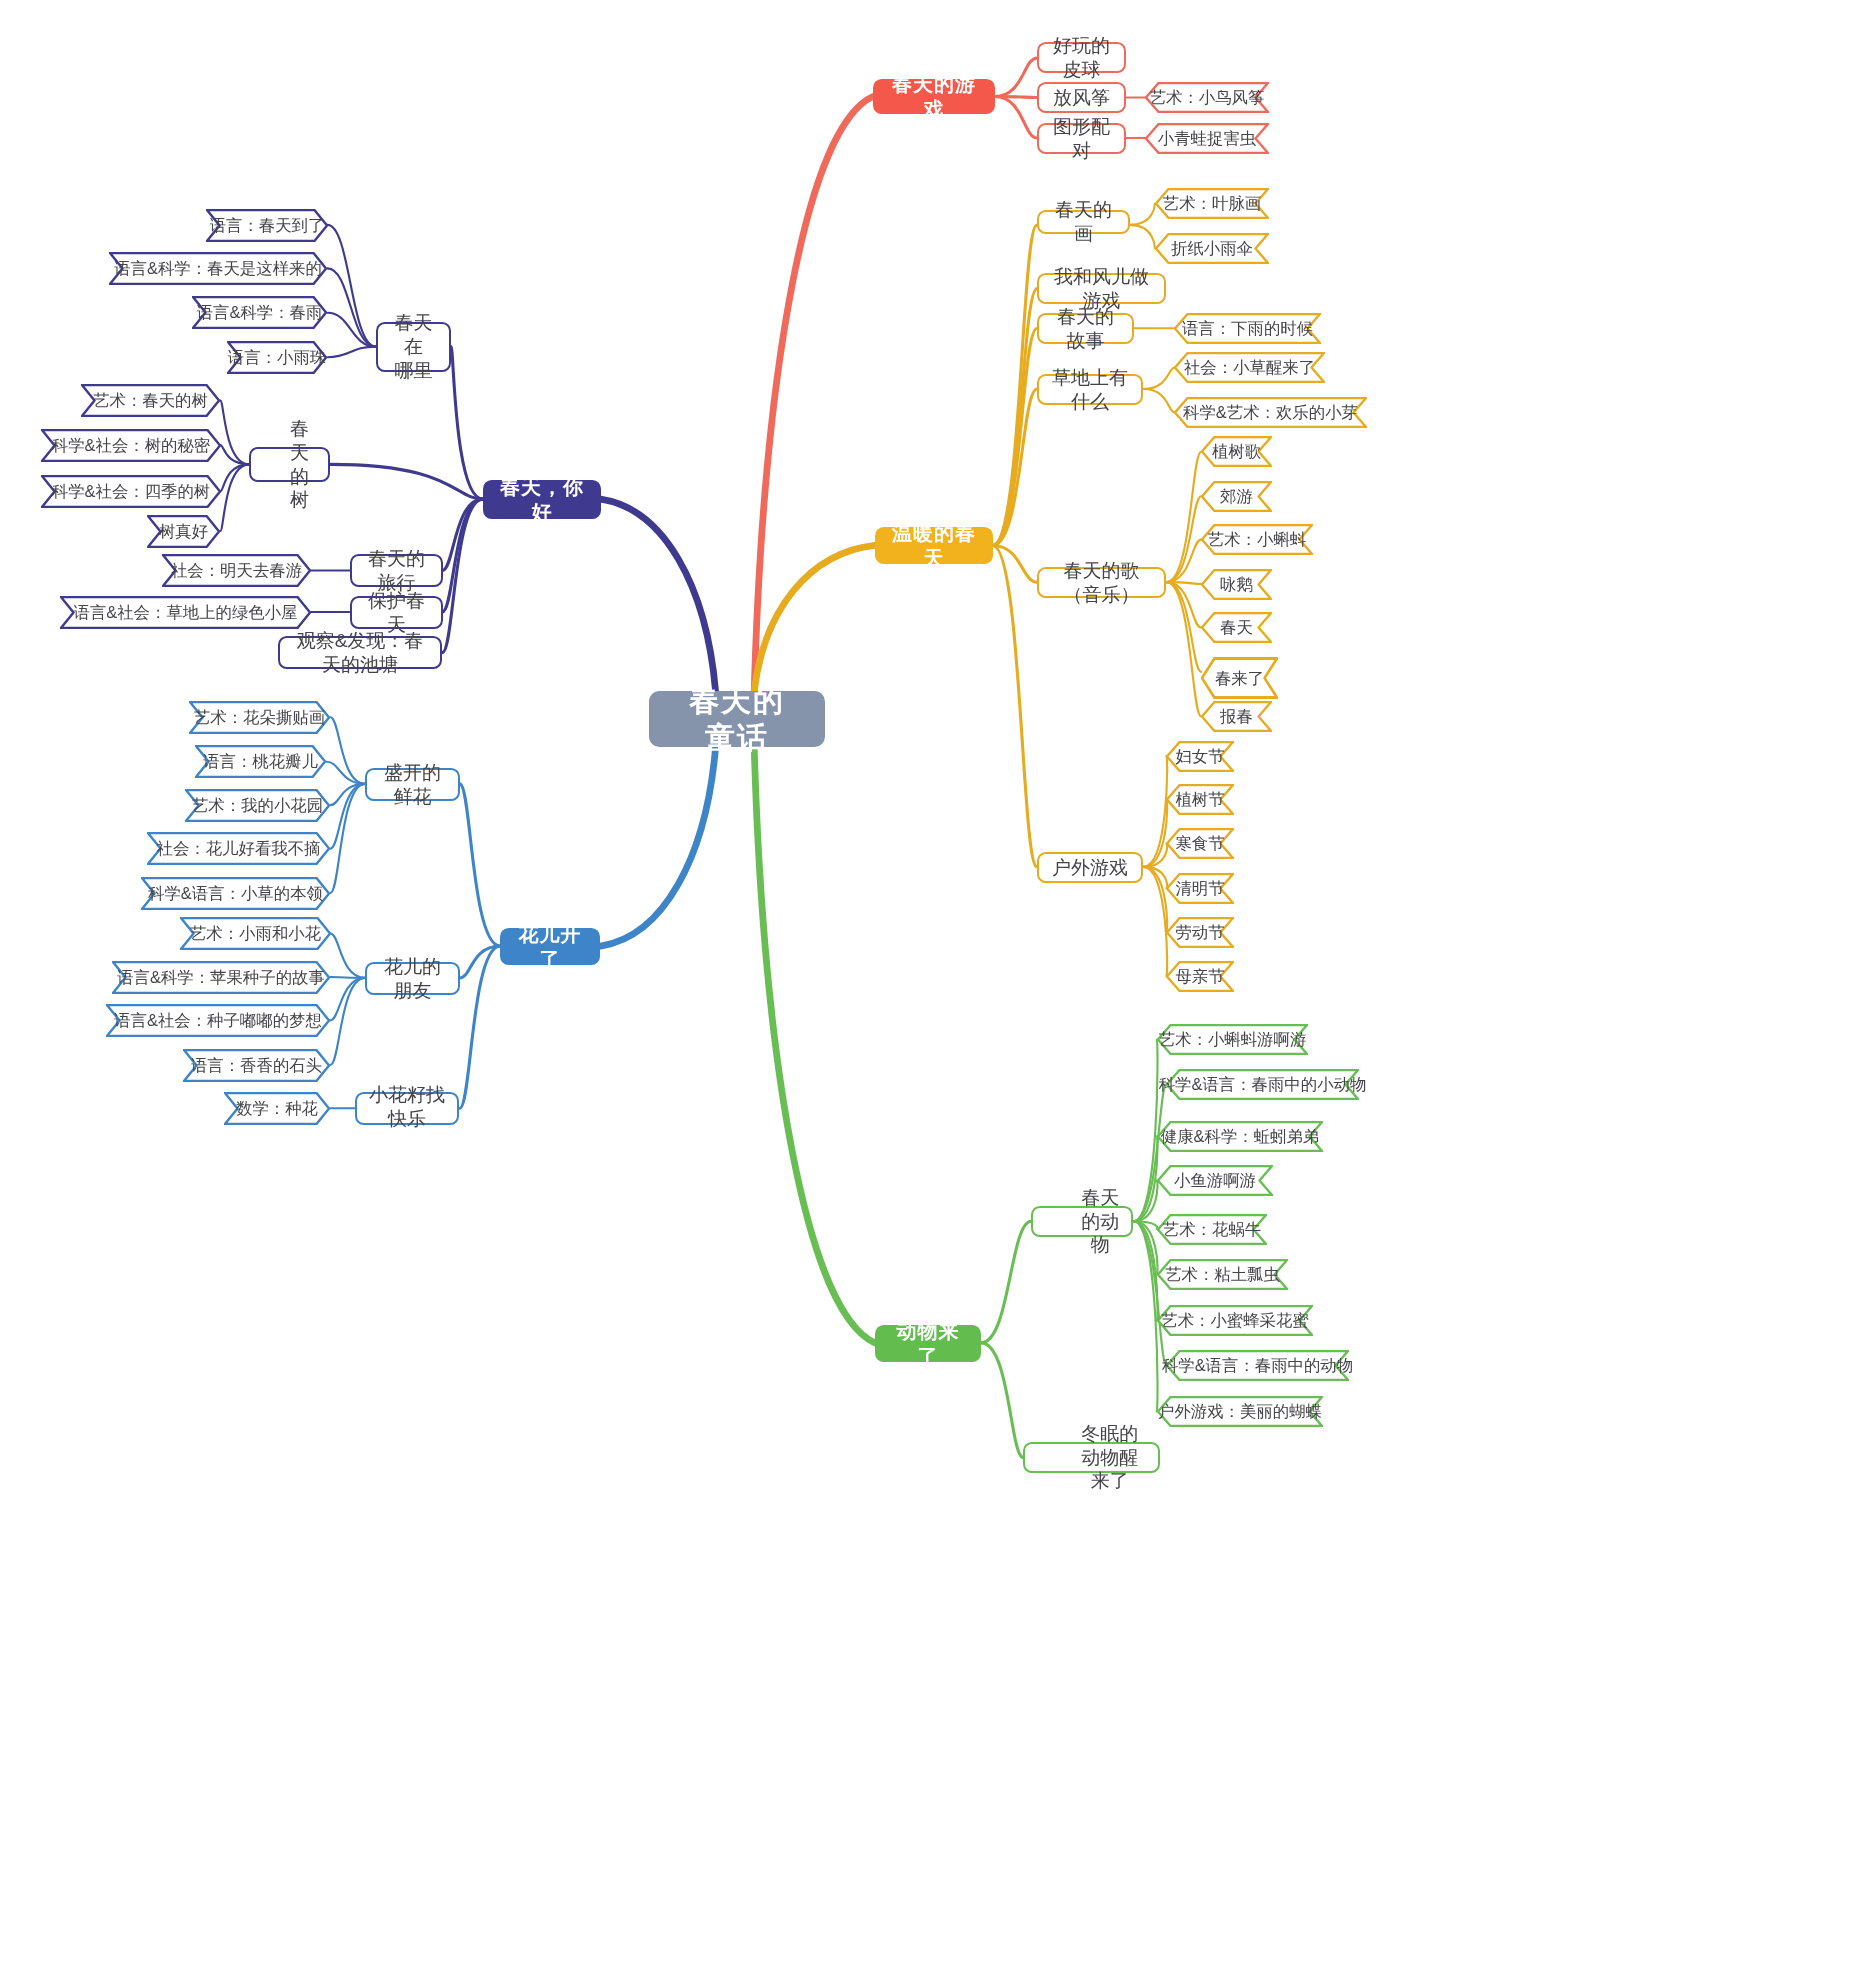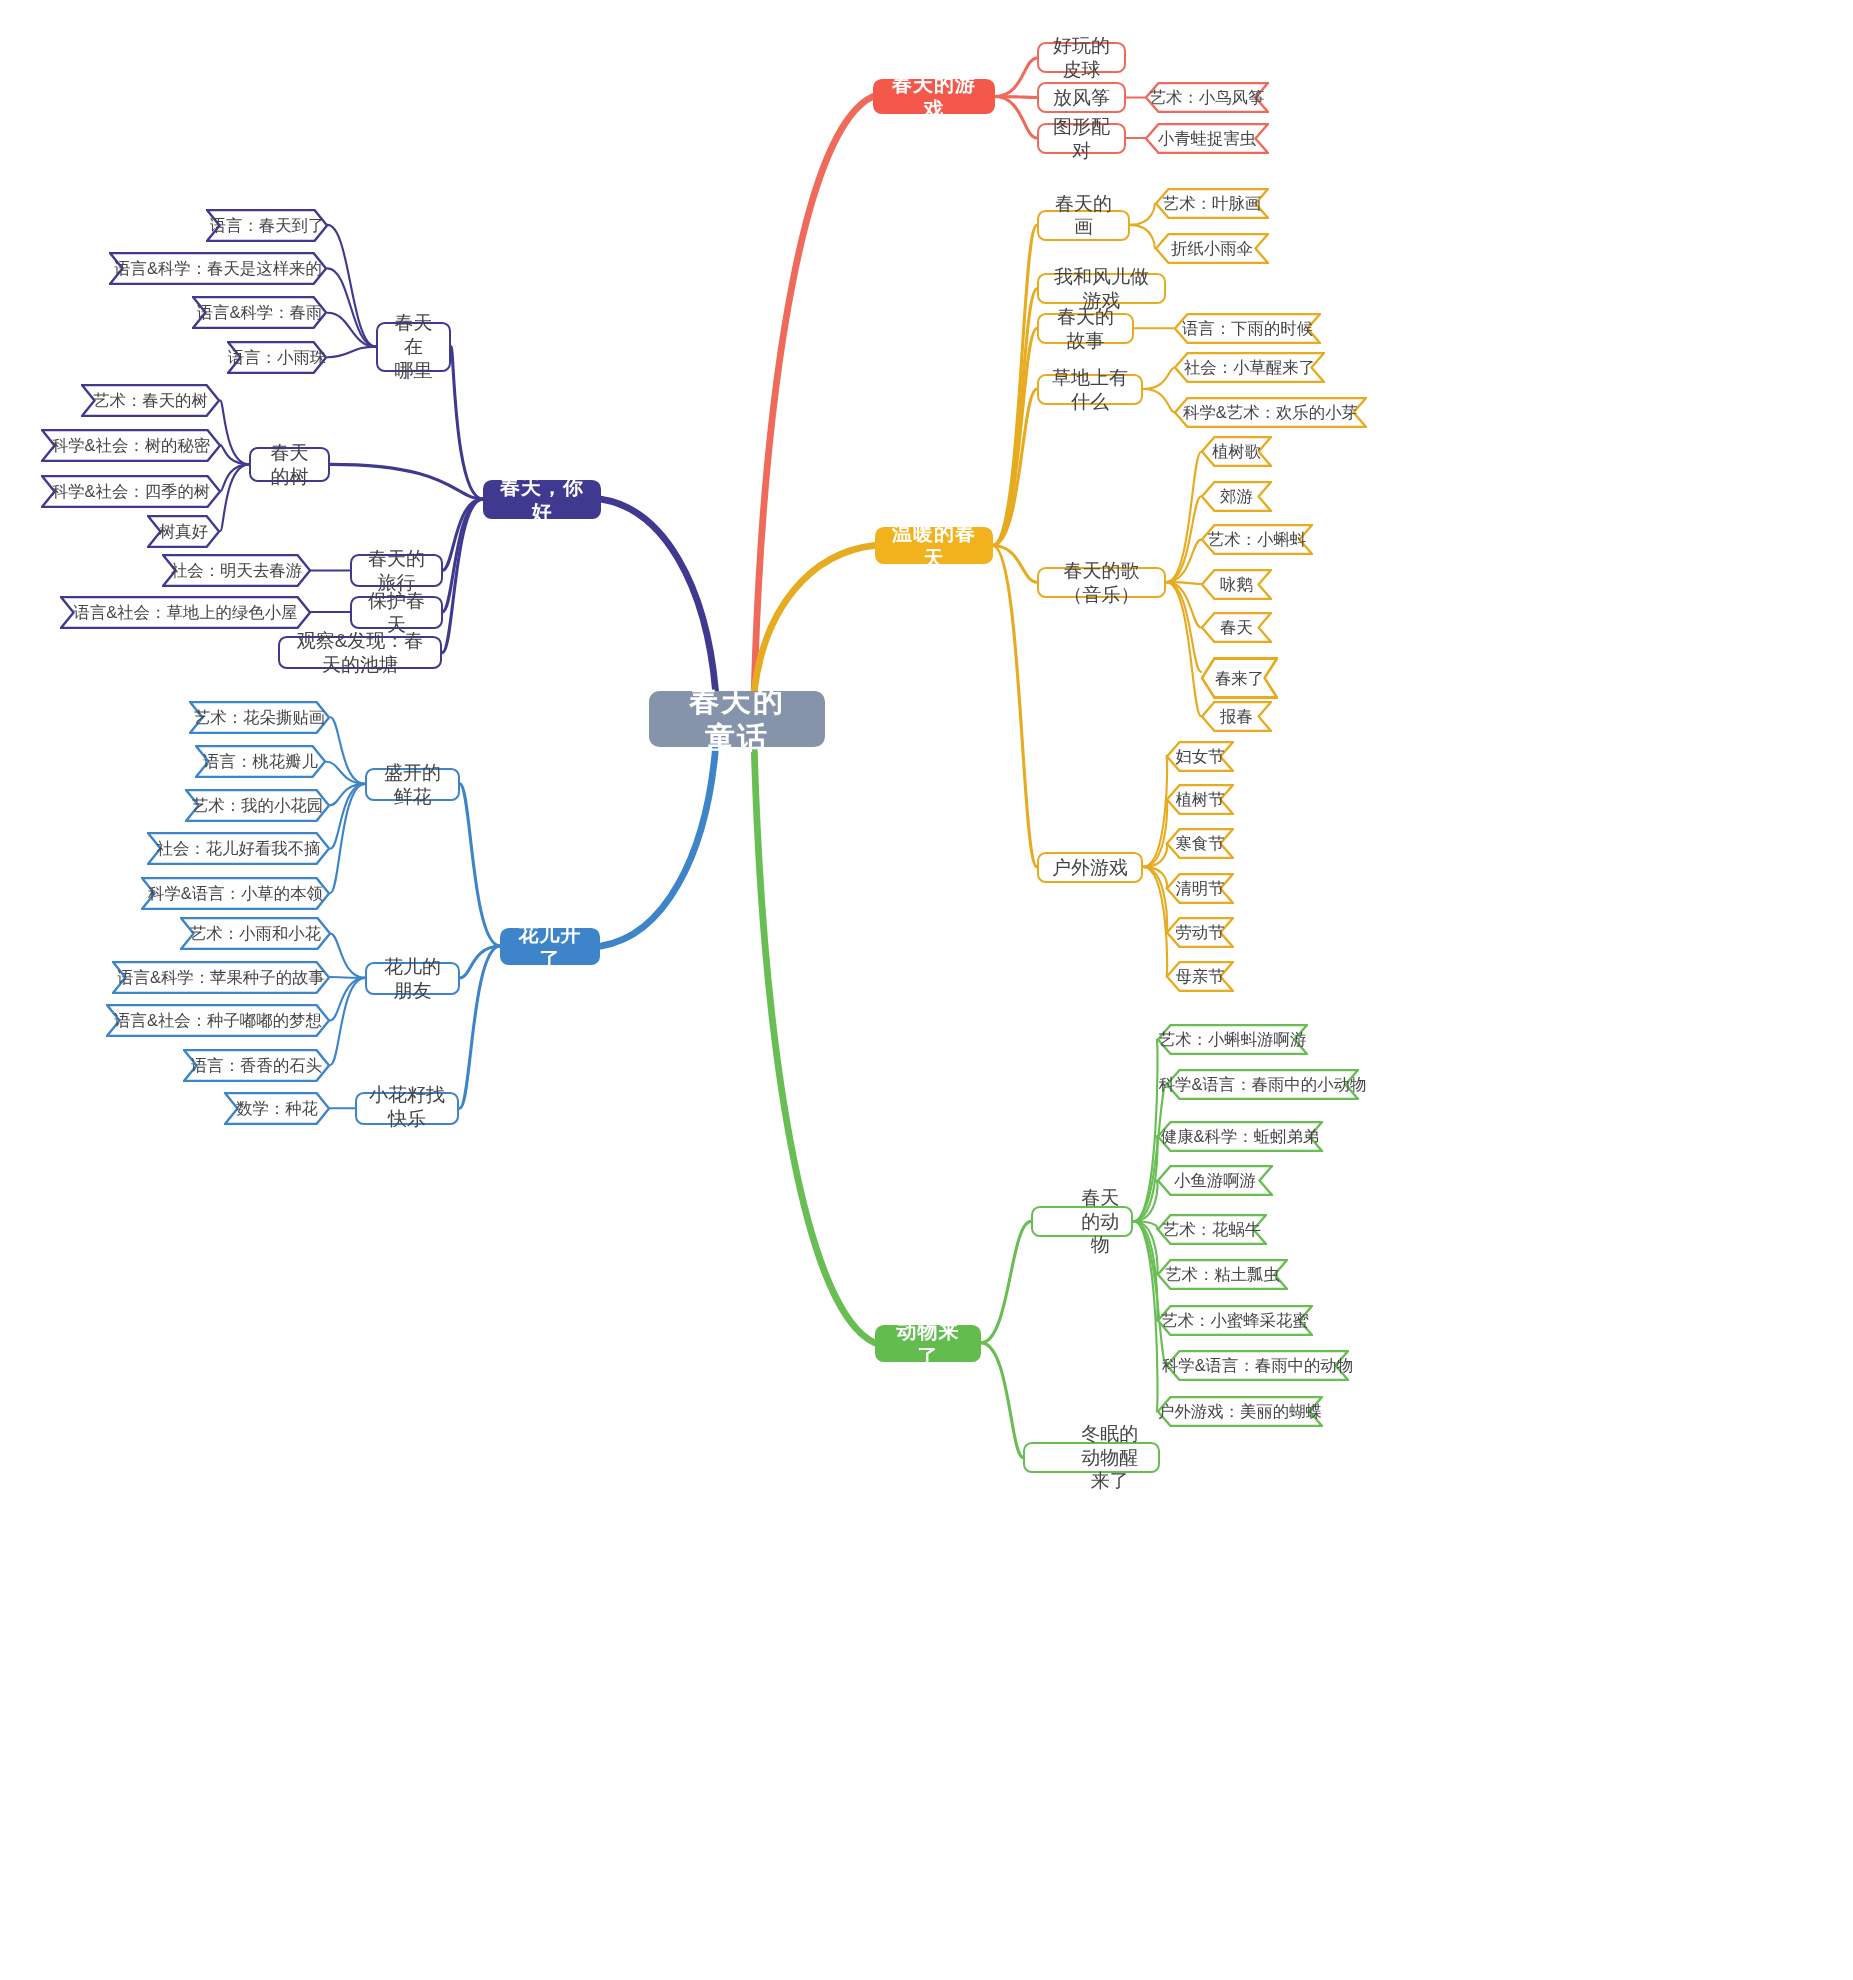--- a/index.html
+++ b/index.html
@@ -160,21 +160,21 @@
         </svg>
         <span class="tx">语言&amp;科学：春雨</span>
       </div>
       <div class="node l3" style="left: 227px; top: 341px; width: 100px; height: 33px; background: transparent;">
         <svg class="hx" viewBox="0 0 104 34" preserveAspectRatio="none" xmlns="http://www.w3.org/2000/svg">
           <path d="M 1 1 L 90 1 L 103 17 L 90 33 L 1 33 L 14 17 Z" fill="#ffffff" stroke="#3f3a8f" stroke-width="2.5" stroke-linejoin="round"></path>
         </svg>
         <span class="tx">语言：小雨珠</span>
       </div>
       <div class="node l2 c-purple" style="left: 249px; top: 447px; width: 81px; height: 35px;">
-        <span style="white-space: pre-line;">春天的树</span>
+        <span style="white-space: pre-line; margin-left: 20px;">春天的树</span>
       </div>
       <div class="node l3" style="left: 81px; top: 384px; width: 139px; height: 33px; background: transparent;">
         <svg class="hx" viewBox="0 0 144 34" preserveAspectRatio="none" xmlns="http://www.w3.org/2000/svg">
           <path d="M 1 1 L 130 1 L 143 17 L 130 33 L 1 33 L 14 17 Z" fill="#ffffff" stroke="#3f3a8f" stroke-width="2.5" stroke-linejoin="round"></path>
         </svg>
         <span class="tx">艺术：春天的树</span>
       </div>
       <div class="node l3" style="left: 41px; top: 429px; width: 180px; height: 33px; background: transparent;">
         <svg class="hx" viewBox="0 0 186 34" preserveAspectRatio="none" xmlns="http://www.w3.org/2000/svg">
           <path d="M 1 1 L 172 1 L 185 17 L 172 33 L 1 33 L 14 17 Z" fill="#ffffff" stroke="#3f3a8f" stroke-width="2.5" stroke-linejoin="round"></path>
@@ -306,21 +306,21 @@
       </div>
       <div class="node l3" style="left: 1145px; top: 123px; width: 124px; height: 31px; background: transparent;">
         <svg class="hx" viewBox="0 0 128 32" preserveAspectRatio="none" xmlns="http://www.w3.org/2000/svg">
           <path d="M 14 1 L 127 1 L 114 16 L 127 31 L 14 31 L 1 16 Z" fill="#ffffff" stroke="#ef6a5a" stroke-width="2.5" stroke-linejoin="round"></path>
         </svg>
         <span class="tx">小青蛙捉害虫</span>
       </div>
       <div class="node l1 b-yellow" style="left: 875px; top: 527px; width: 118px; height: 37px;">
         <span style="white-space: pre-line;">温暖的春天</span>
       </div>
-      <div class="node l2 c-yellow" style="left: 1037px; top: 210px; width: 93px; height: 31px; align-items: flex-end;">
+      <div class="node l2 c-yellow" style="left: 1037px; top: 210px; width: 93px; height: 24px;">
         <span style="white-space: pre-line;">春天的画</span>
       </div>
       <div class="node l3" style="left: 1155px; top: 188px; width: 114px; height: 31px; background: transparent;">
         <svg class="hx" viewBox="0 0 118 32" preserveAspectRatio="none" xmlns="http://www.w3.org/2000/svg">
           <path d="M 14 1 L 117 1 L 104 16 L 117 31 L 14 31 L 1 16 Z" fill="#ffffff" stroke="#e7ab20" stroke-width="2.5" stroke-linejoin="round"></path>
         </svg>
         <span class="tx">艺术：叶脉画</span>
       </div>
       <div class="node l3" style="left: 1155px; top: 233px; width: 114px; height: 31px; background: transparent;">
         <svg class="hx" viewBox="0 0 118 32" preserveAspectRatio="none" xmlns="http://www.w3.org/2000/svg">

